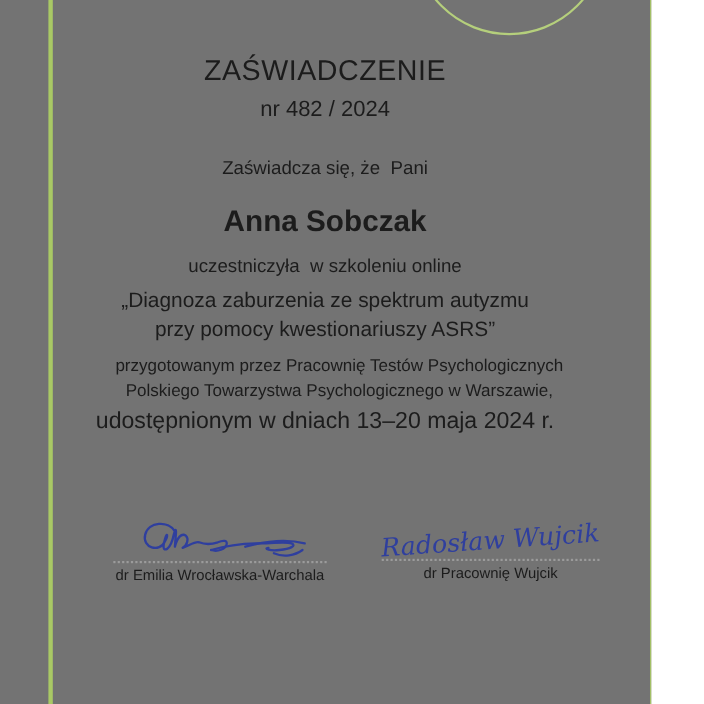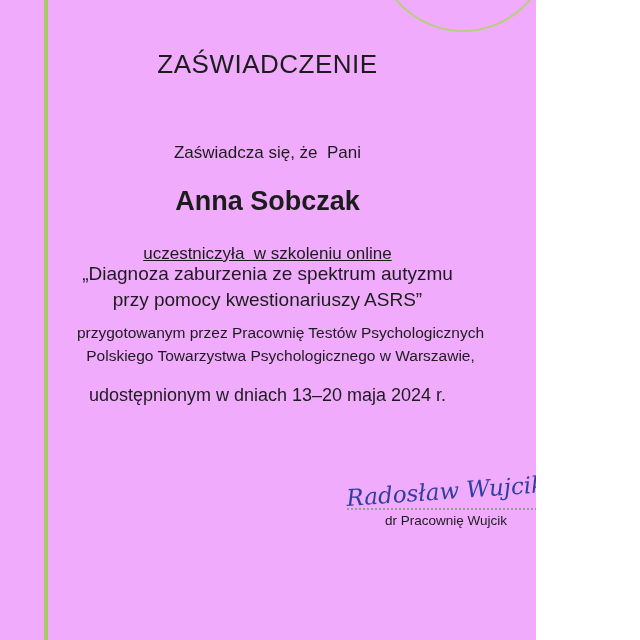--- a/index.html
+++ b/index.html
@@ -7,24 +7,24 @@
     padding: 0;
     width: 640px;
     height: 640px;
     overflow: hidden;
     background: #ffffff;
     font-family: "Liberation Sans", sans-serif;
     color: #1c1c1c;
   }
   .page {
     position: relative;
-    width: 536px;
+    width: 592px;
     height: 640px;
     overflow: hidden;
-    background: #f0abfc;
+    background: #737373;
   }
   .v-border {
     position: absolute;
     top: 0;
     bottom: 0;
     width: 4px;
     background: var(--accent, #a9c965);
   }
   .v-border.left  { left: 44px; }
   .v-border.right { left: 591px; }
@@ -44,24 +44,24 @@
     left: 48px;
     right: 49px;
     text-align: center;
     white-space: pre-wrap;
     line-height: 1.18;
   }
   .title        { top: 49px;  font-size: 26px; letter-spacing: 0.5px; }
   .cert-number  { top: 88px;  font-size: 20px; }
   .intro        { top: 143px; font-size: 17px; }
   .recipient    { top: 186px; font-size: 27px; font-weight: bold; }
-  .participates { top: 244px; font-size: 17px; text-decoration: underline; }
+  .participates { top: 232px; font-size: 17px; }
   .course       { top: 261px; font-size: 19px; font-weight: normal; line-height: 26px; }
   .organizer    { top: 322px; font-size: 15.5px; line-height: 22.5px; padding-left: 26px; }
-  .dates        { top: 371px; font-size: 18px; margin-top: 14px; }
+  .dates        { top: 371px; font-size: 21px; }
   .trainers     { top: 412px; font-size: 15.5px; line-height: 20.5px; }
   .place-date   { top: 568px; font-size: 15.5px; }
 
   .sig-block { position: absolute; }
   .sig-block.sig-left  { left: 103px; top: 469px; width: 194px; }
   .sig-block.sig-right { left: 347px; top: 467px; width: 198px; }
   .sig-line {
     position: relative;
     height: 41px;
     border-bottom: 2px dotted #9b9b9b;
@@ -84,29 +84,43 @@
 </head>
 <body style="color: rgb(28, 28, 28);">
 
 <div class="page">
 
   <div class="v-border left"></div>
   <div class="v-border right"></div>
   <div class="deco-circle"></div>
 
   <div class="txt title">ZAŚWIADCZENIE</div>
+  <div class="txt cert-number">nr 482 / 2024</div>
   <div class="txt intro">Zaświadcza się, że  Pani</div>
   <div class="txt recipient">Anna Sobczak</div>
   <div class="txt participates">uczestniczyła  w szkoleniu online</div>
   <div class="txt course">„Diagnoza zaburzenia ze spektrum autyzmu
 przy pomocy kwestionariuszy ASRS”</div>
   <div class="txt organizer">przygotowanym przez Pracownię Testów Psychologicznych
 Polskiego Towarzystwa Psychologicznego w Warszawie,</div>
   <div class="txt dates">udostępnionym w dniach 13–20 maja 2024 r.</div>
 
+  <div class="sig-block sig-left">
+    <div class="sig-line">
+      <svg class="sig-svg" viewBox="0 0 194 54">
+        <g fill="none" stroke="#2f3f9e" stroke-width="2.1" stroke-linecap="round" stroke-linejoin="round">
+          <path d="M56,18 C50,8 32,9 29,21 C26,33 42,38 47,27 C50,22 49,18 47,25 C45,32 45,36 49,34 C53,31 54,26 55,21 C56,17 57,15 57,19 L56,32 C58,24 62,19 66,22 C69,25 67,31 63,33 C69,31 74,27 78,28 C83,30 89,30 95,28 C100,26 104,26 103,30 C102,34 95,37 89,35"></path>
+          <path d="M89,35 C103,31 120,29 134,29 C146,29 156,27 162,29 C167,31 161,34 151,35 C143,36 136,34 141,33"></path>
+          <path d="M120,32 C138,27 158,25 174,29"></path>
+          <path d="M146,38 C155,42 165,40 172,35"></path>
+        </g>
+      </svg>
+    </div>
+    <div class="sig-name">dr Emilia Wrocławska-Warchala</div>
+  </div>
 
   <div class="sig-block sig-right">
     <div class="sig-line">
       <svg class="sig-svg" viewBox="0 0 198 54">
         <text x="99" y="36" text-anchor="middle" font-family="DejaVu Serif, serif" font-style="italic" font-size="23" fill="#2f3f9e" transform="rotate(-4 99 32)">Radosław Wujcik</text>
       </svg>
     </div>
     <div class="sig-name">dr Pracownię Wujcik</div>
   </div>
 

